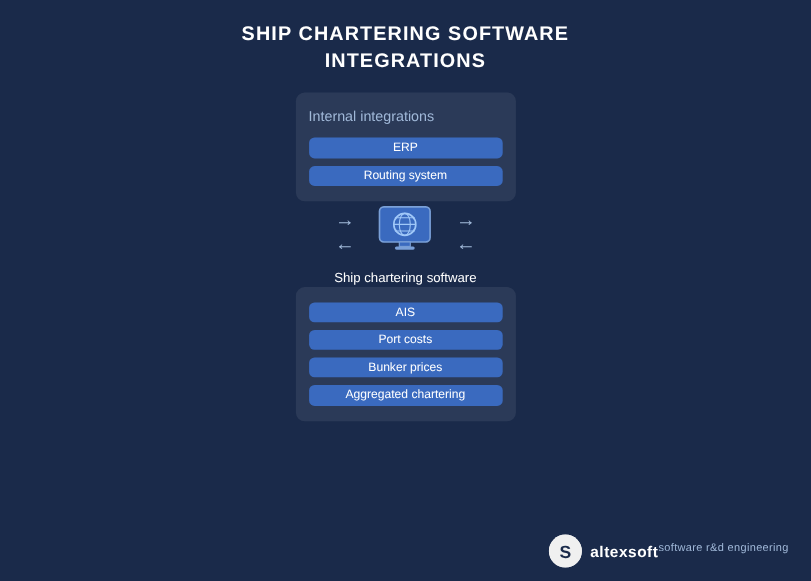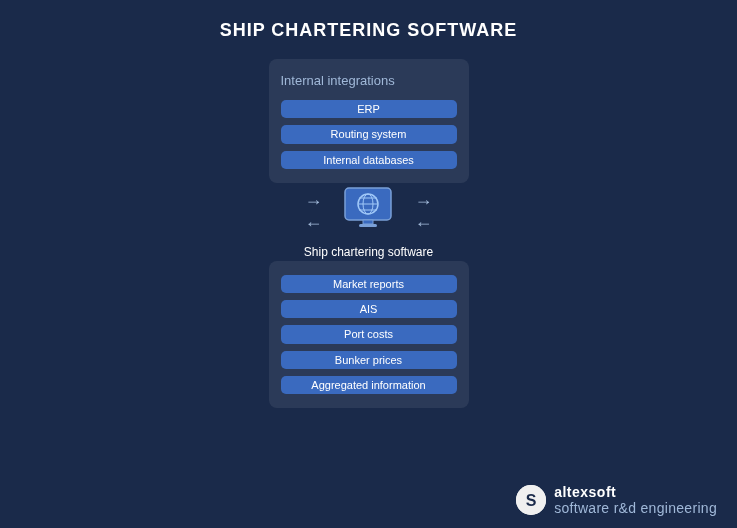--- a/index.html
+++ b/index.html
@@ -118,32 +118,32 @@
       display: flex;
       align-items: center;
       justify-content: center;
       font-size: 16px;
       color: #1a2a4a;
       font-weight: bold;
     }
 
     .logo-text {
       display: flex;
-      flex-direction: column;
+      flex-direction: row;
     }
 
     .logo-name {
       font-size: 14px;
       font-weight: bold;
       color: #ffffff;
       letter-spacing: 0.5px;
     }
 
     .logo-sub {
-      font-size: 14px;
+      font-size: 10px;
       color: #a0b8d8;
       letter-spacing: 0.3px;
     }
 
     .arrows-connector {
       display: flex;
       align-items: center;
       gap: 16px;
     }
 
@@ -159,30 +159,30 @@
       font-size: 18px;
       line-height: 1;
     }
   </style>
 </head>
 <body>
 
 <div class="page-title">
   <h1>
     <span>SHIP CHARTERING SOFTWARE</span><br>
+    <span>INTEGRATIONS</span>
   </h1>
 </div>
 
 <div class="main-content">
 
   <div class="panel">
     <div class="panel-title">Internal integrations</div>
     <button class="btn">ERP</button>
     <button class="btn">Routing system</button>
-    <button class="btn">Internal databases</button>
   </div>
 
   <div class="center-section">
     <div class="middle-block">
       <div class="arrows-connector">
         <div class="arrow-double">
           <span class="arr">→</span>
           <span class="arr">←</span>
         </div>
 
@@ -208,25 +208,24 @@
           <span class="arr">←</span>
         </div>
       </div>
       <div class="software-label">
         <span>Ship chartering</span> <span>software</span>
       </div>
     </div>
   </div>
 
   <div class="panel">
-    <button class="btn">Market reports</button>
     <button class="btn">AIS</button>
     <button class="btn">Port costs</button>
     <button class="btn">Bunker prices</button>
-    <button class="btn">Aggregated information</button>
+    <button class="btn">Aggregated chartering</button>
   </div>
 
 </div>
 
 <div class="logo-area">
   <div class="logo-icon">
     <svg width="30" height="30" viewBox="0 0 30 30">
       <circle cx="15" cy="15" r="15" fill="#f0f0f0"></circle>
       <text x="15" y="21" font-size="16" font-weight="bold" fill="#1a2a4a" text-anchor="middle" font-family="Arial">S</text>
     </svg>

